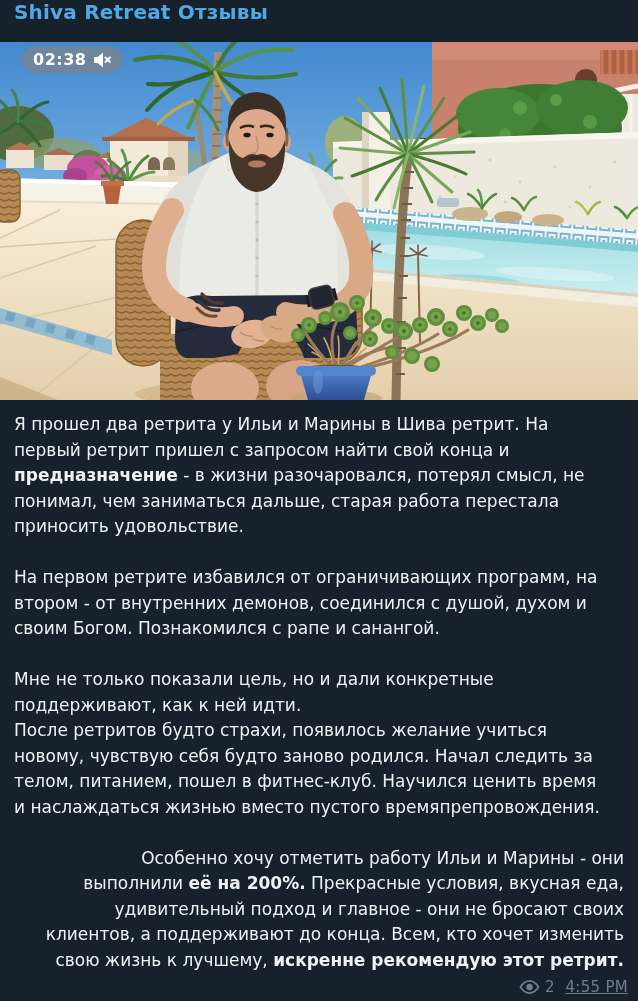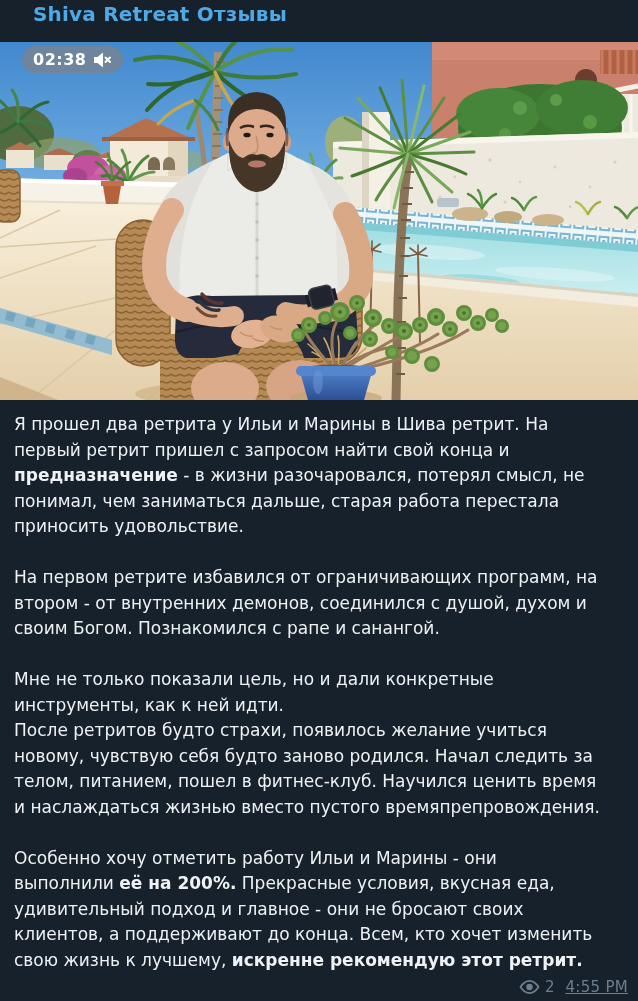--- a/index.html
+++ b/index.html
@@ -4,34 +4,34 @@
 <style>
   :root{
     --bg:#17212b; --accent:#4fa9e5; --text:#eef2f5; --meta:#6d7e8e;
     --badge-bg:rgba(116,132,148,0.85); --badge-text:#ffffff;
   }
   *{margin:0;padding:0;box-sizing:border-box;}
   html,body{width:638px;height:1001px;overflow:hidden;background:var(--bg);
     font-family:"DejaVu Sans","Liberation Sans",sans-serif;}
   .app{width:638px;height:1001px;display:flex;flex-direction:column;background:var(--bg);}
   
-  .header{height:42px;flex:none;display:flex;align-items:flex-end;padding:16px 14px;
-    background:var(--bg);box-shadow:0 1px 0 rgba(0,0,0,.25);margin-left:19px;}
+  .header{height:42px;flex:none;display:flex;align-items:flex-start;padding:0 14px;
+    background:var(--bg);box-shadow:0 1px 0 rgba(0,0,0,.25);}
   .title{color:var(--accent);font-size:20px;font-weight:600;letter-spacing:.2px;
     white-space:nowrap;cursor:pointer;}
   
   .video{position:relative;height:358px;flex:none;overflow:hidden;background:#4b8fd2;cursor:pointer;}
   .video svg.scene{display:block;width:638px;height:358px;}
   .badge{position:absolute;left:22px;top:4px;height:27px;display:flex;align-items:center;
     gap:7px;padding:0 11px;border-radius:14px;background:var(--badge-bg);}
   .badge .dur{color:var(--badge-text);font-size:16px;font-weight:700;letter-spacing:.5px;}
   
   .msg{flex:1;position:relative;padding:12px 14px 10px 14px;background:var(--bg);overflow:hidden;}
   .para{margin-bottom:25.5px;}
-  .para:last-child{margin-bottom:8px;}
+  .para:last-child{margin-bottom:8px;text-align:right;}
   .line{height:25.5px;line-height:25.5px;font-size:17px;color:var(--text);white-space:nowrap;}
   .line .b{font-weight:700;}
   .meta{position:absolute;right:10px;bottom:5px;display:flex;align-items:center;
     color:var(--meta);font-size:15px;}
   .meta .views{margin-left:5px;}
   .meta .time{margin-left:11px;letter-spacing:.3px;text-decoration:underline;}
 </style>
 </head>
 <body>
 
@@ -470,21 +470,21 @@
           <div class="line"><span>понимал, чем заниматься дальше, старая работа перестала</span></div>
           <div class="line"><span>приносить удовольствие.</span></div>
         </div>
         <div class="para">
           <div class="line"><span>На первом ретрите избавился от ограничивающих программ, на</span></div>
           <div class="line"><span>втором - от внутренних демонов, соединился с душой, духом и</span></div>
           <div class="line"><span>своим Богом. Познакомился с рапе и санангой.</span></div>
         </div>
         <div class="para">
           <div class="line"><span>Мне не только показали цель, но и дали конкретные</span></div>
-          <div class="line"><span>инструменты, как к ней идти.</span></div>
+          <div class="line"><span>поддерживают, как к ней идти.</span></div>
           <div class="line"><span>После ретритов будто страхи, появилось желание учиться</span></div>
           <div class="line"><span>новому, чувствую себя будто заново родился. Начал следить за</span></div>
           <div class="line"><span>телом, питанием, пошел в фитнес-клуб. Научился ценить время</span></div>
           <div class="line"><span>и наслаждаться жизнью вместо пустого времяпрепровождения.</span></div>
         </div>
         <div class="para">
           <div class="line"><span>Особенно хочу отметить работу Ильи и Марины - они</span></div>
           <div class="line"><span>выполнили </span><span class="b">её на 200%.</span><span> Прекрасные условия, вкусная еда,</span></div>
           <div class="line"><span>удивительный подход и главное - они не бросают своих</span></div>
           <div class="line"><span>клиентов, а поддерживают до конца. Всем, кто хочет изменить</span></div>

